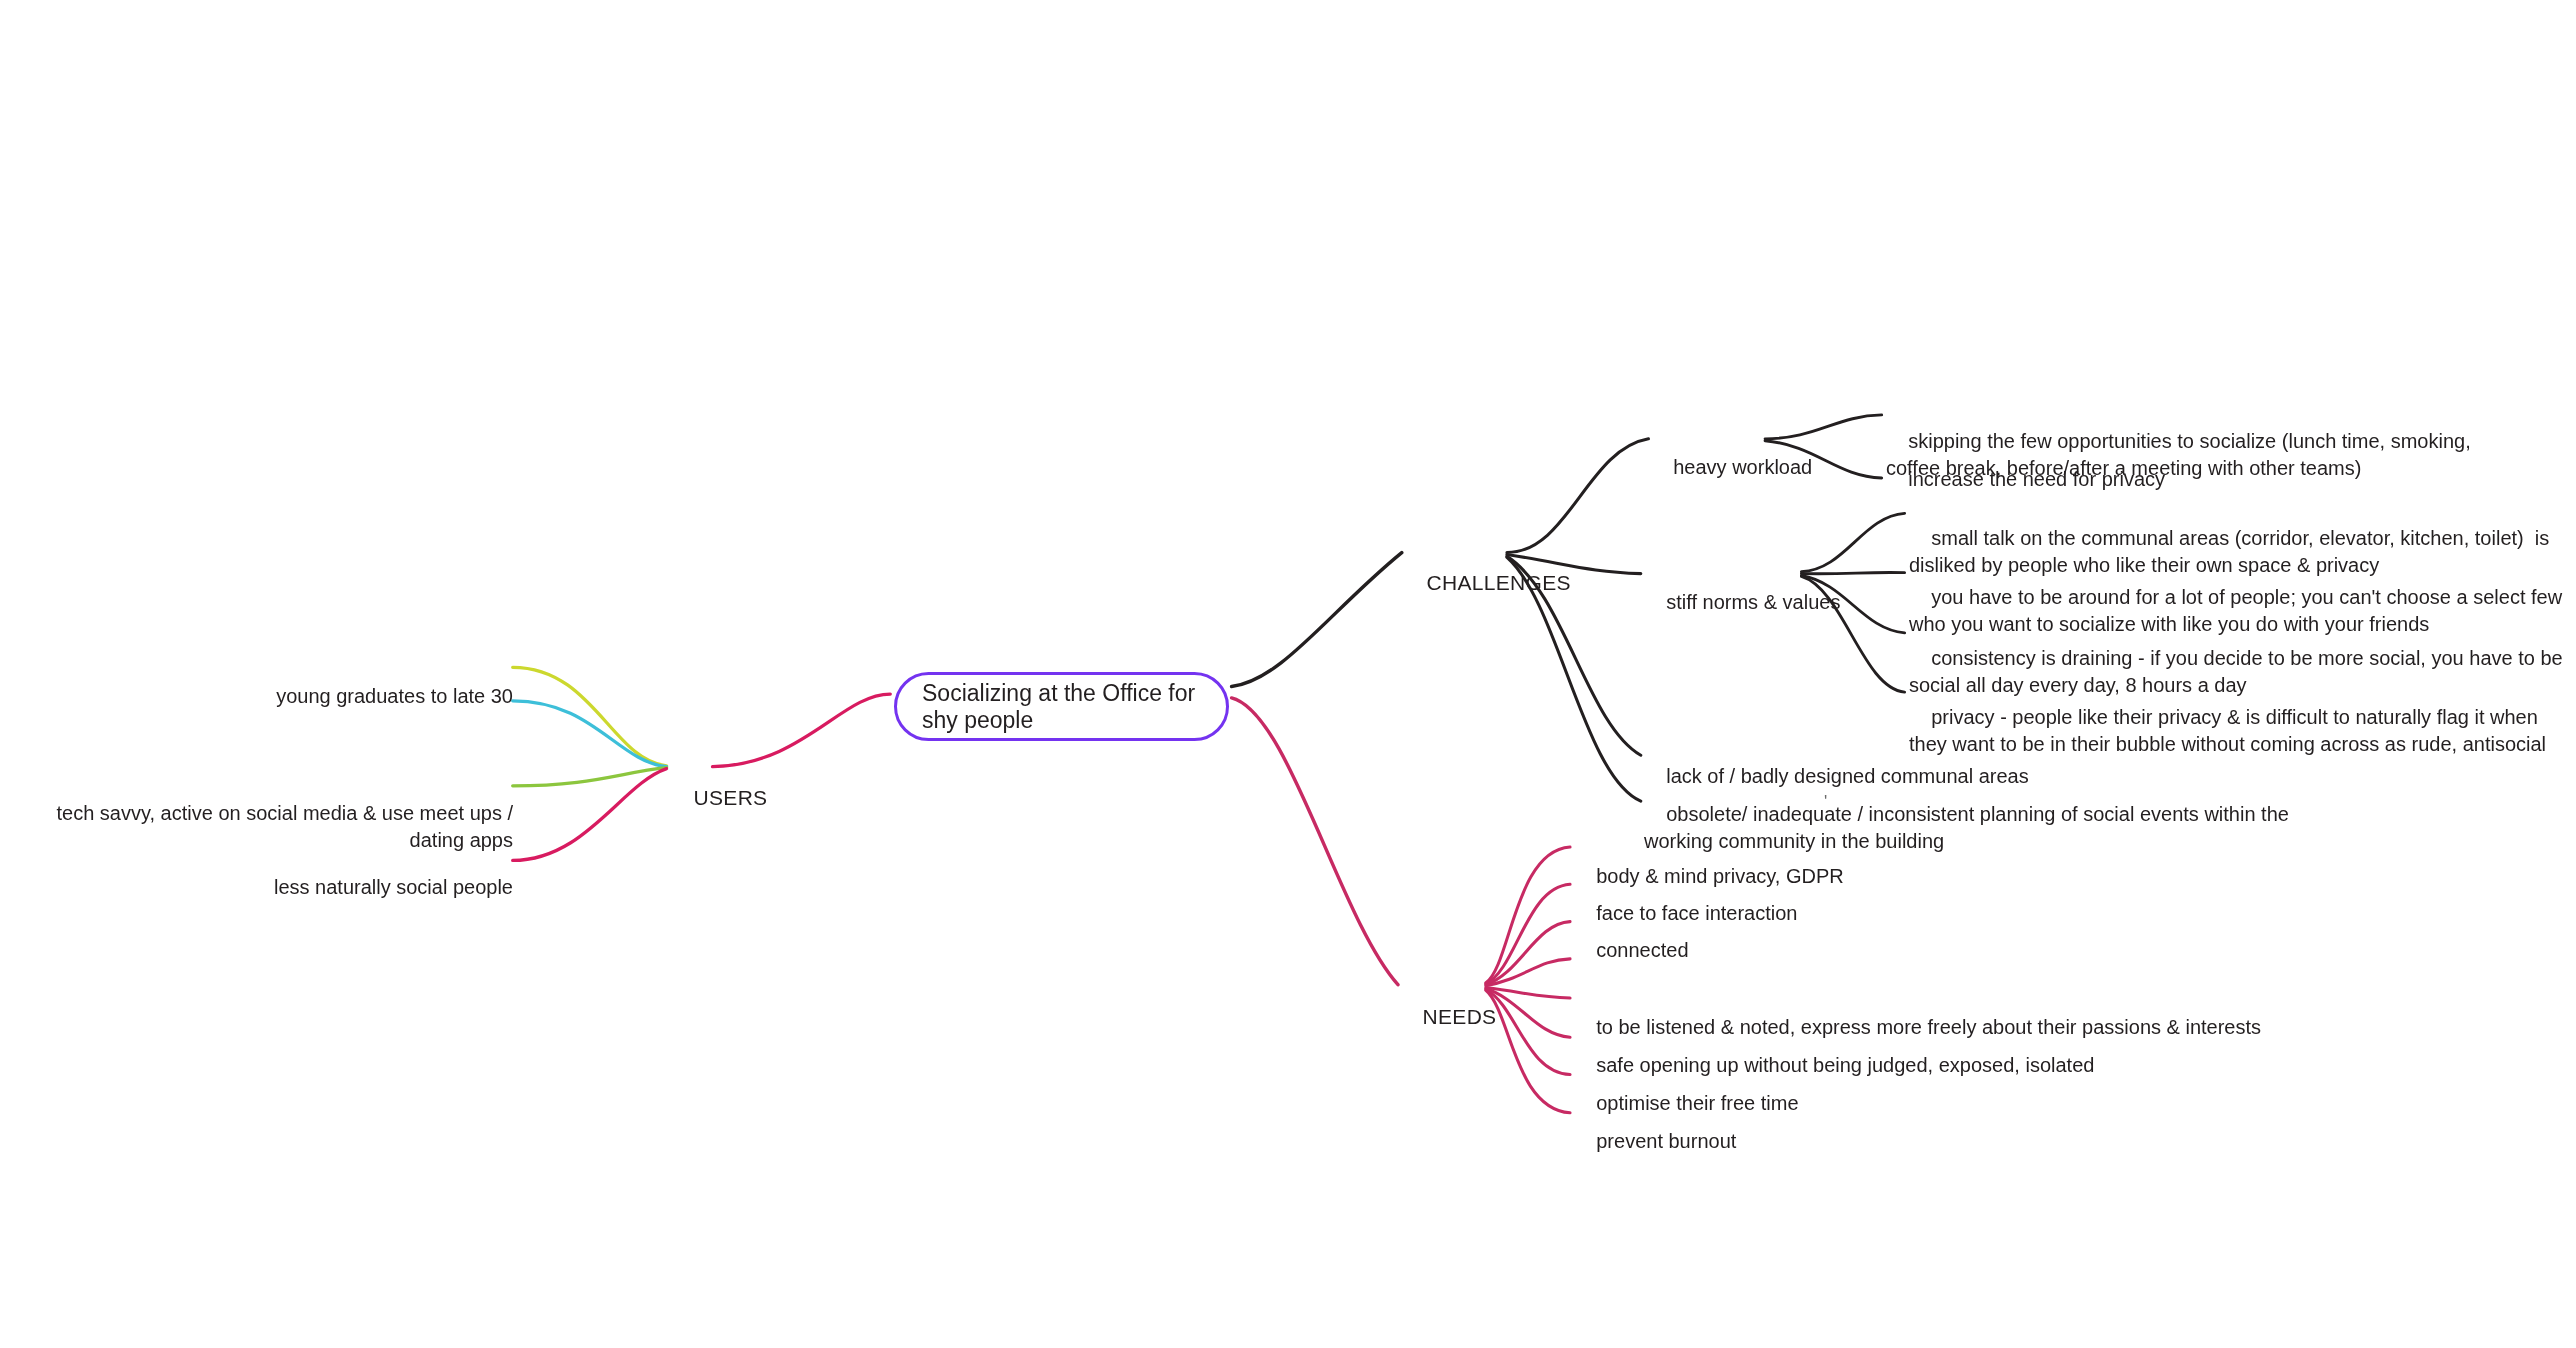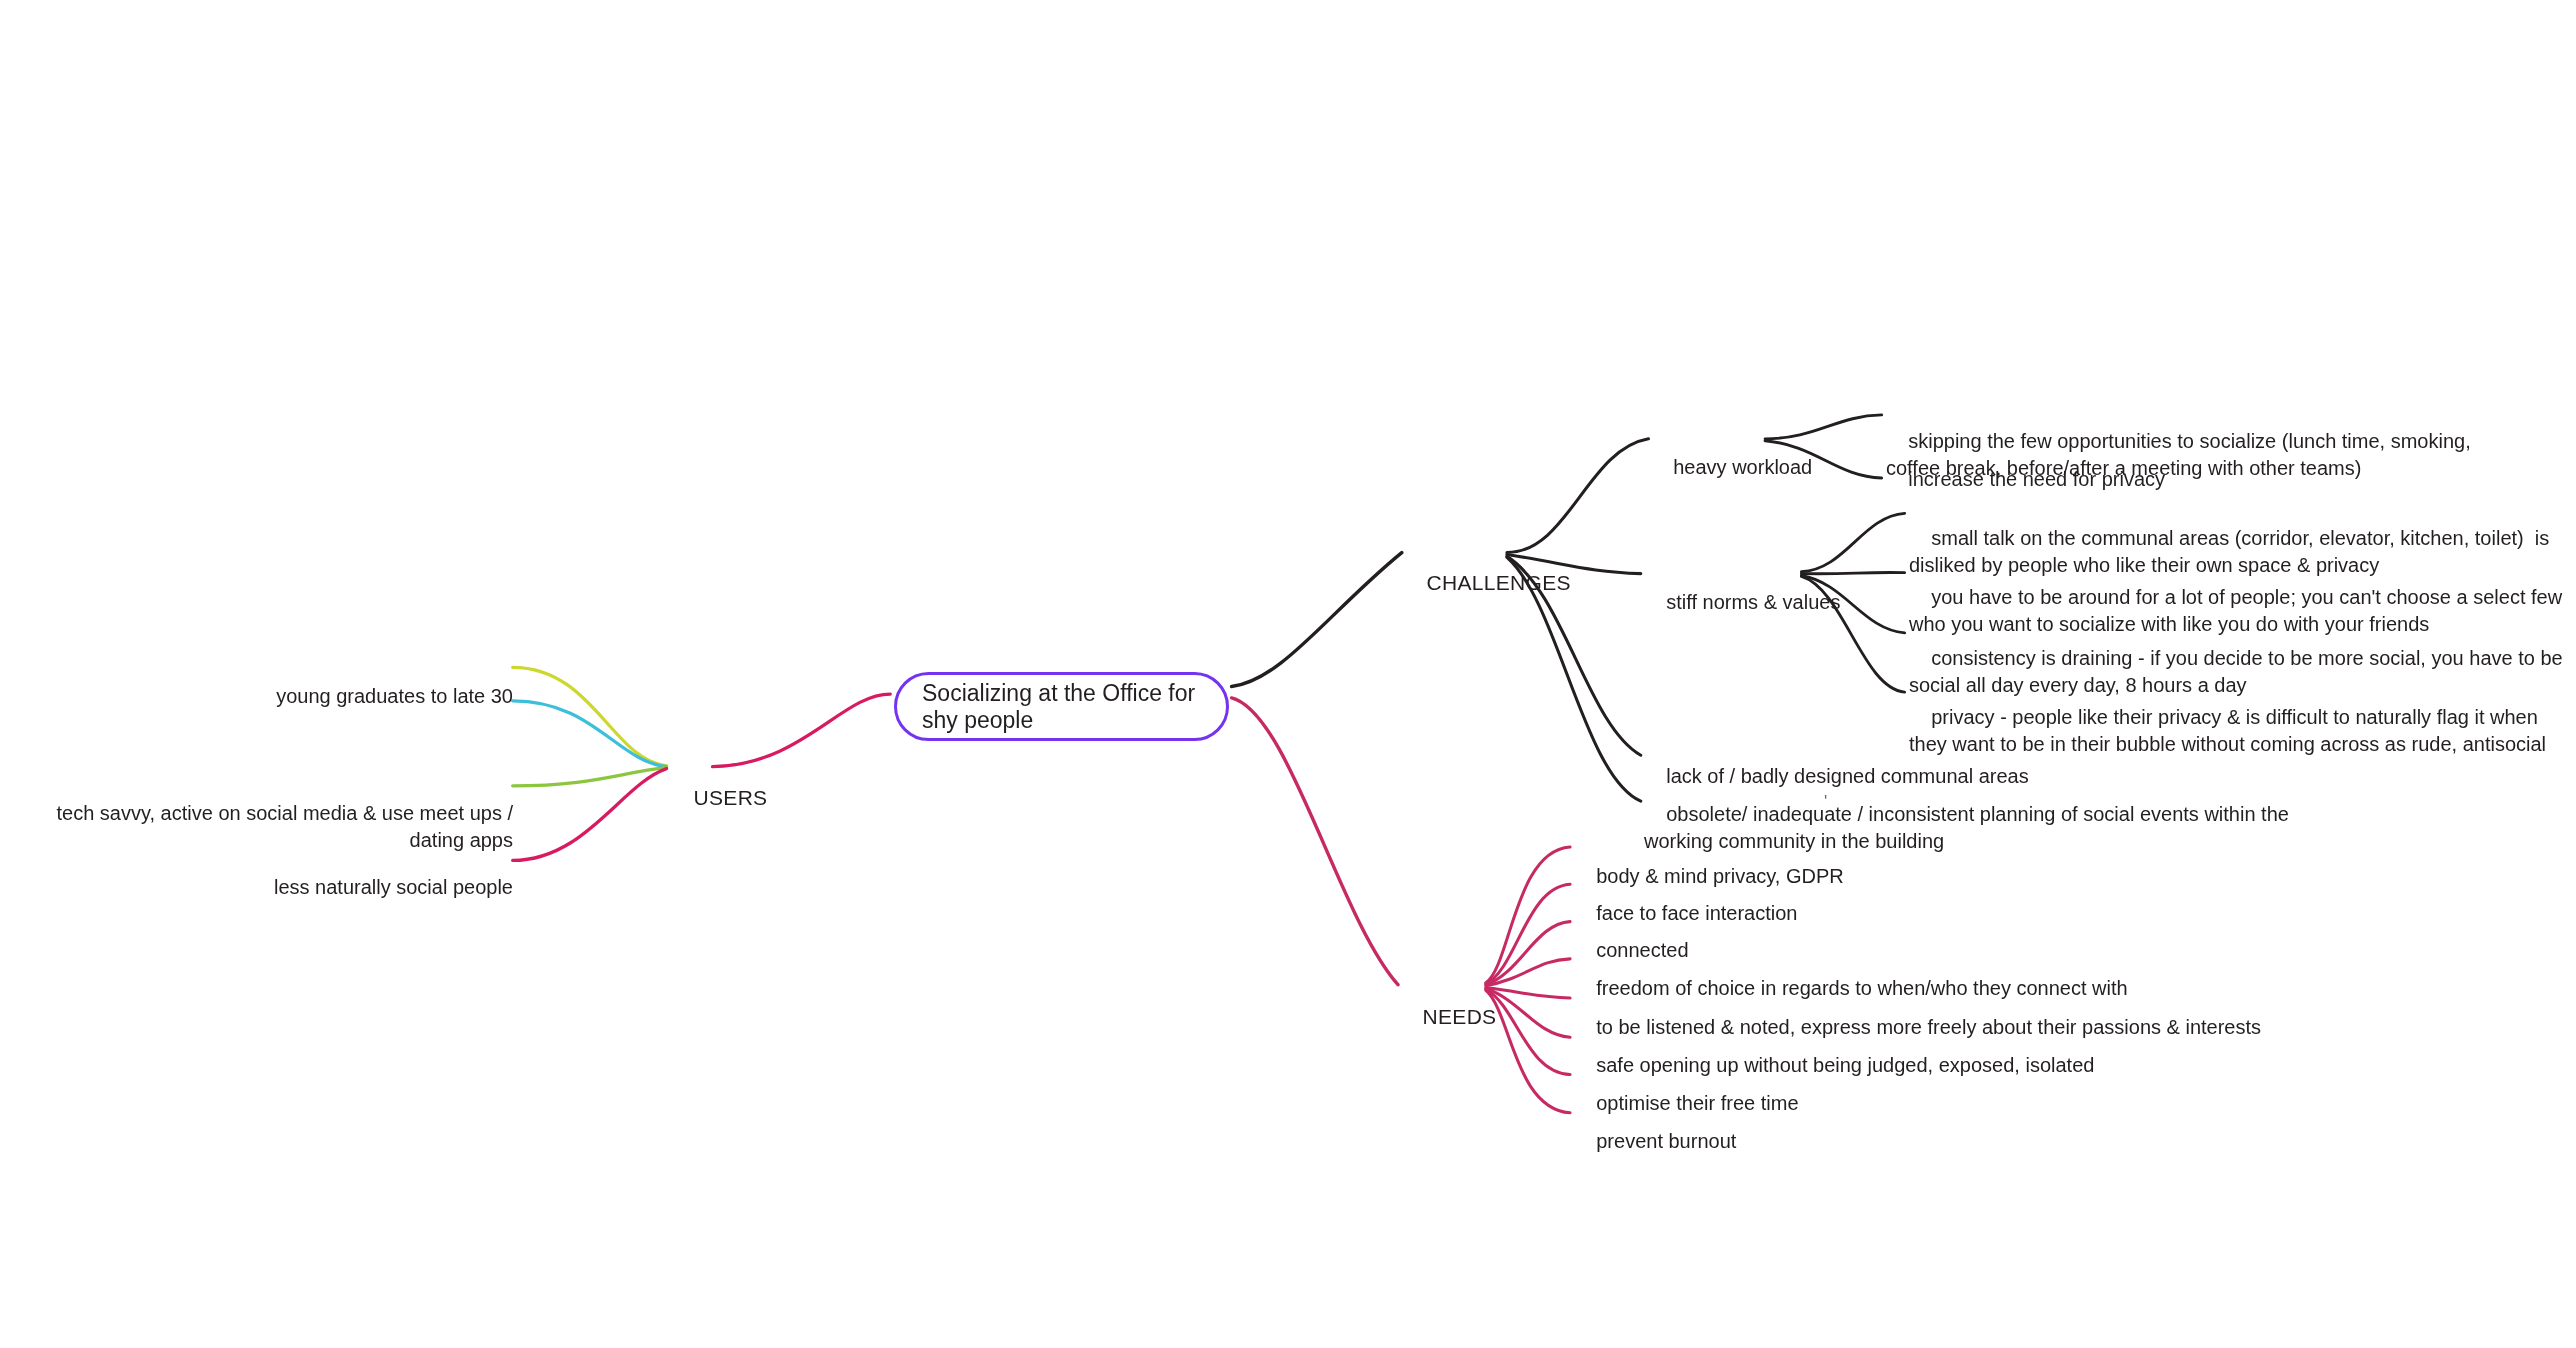--- a/index.html
+++ b/index.html
@@ -139,23 +139,20 @@
 
   <div class="node r" style="left:1574px;top:837px;">
     <span>body &amp; mind privacy, GDPR</span>
   </div>
   <div class="node r" style="left:1574px;top:874px;">
     <span>face to face interaction</span>
   </div>
   <div class="node r" style="left:1574px;top:911px;">
     <span>connected</span>
   </div>
-  <div class="node r" style="left:1574px;top:949px;">
-    <span>freedom of choice in regards to when/who they connect with</span>
-  </div>
   <div class="node r" style="left:1574px;top:1026px;">
     <span>safe opening up without being judged, exposed, isolated</span>
   </div>
   <div class="node r" style="left:1574px;top:988px;">
     <span>to be listened &amp; noted, express more freely about their passions &amp; interests</span>
   </div>
   <div class="node r" style="left:1574px;top:1064px;">
     <span>optimise their free time</span>
   </div>
   <div class="node r" style="left:1574px;top:1102px;">

